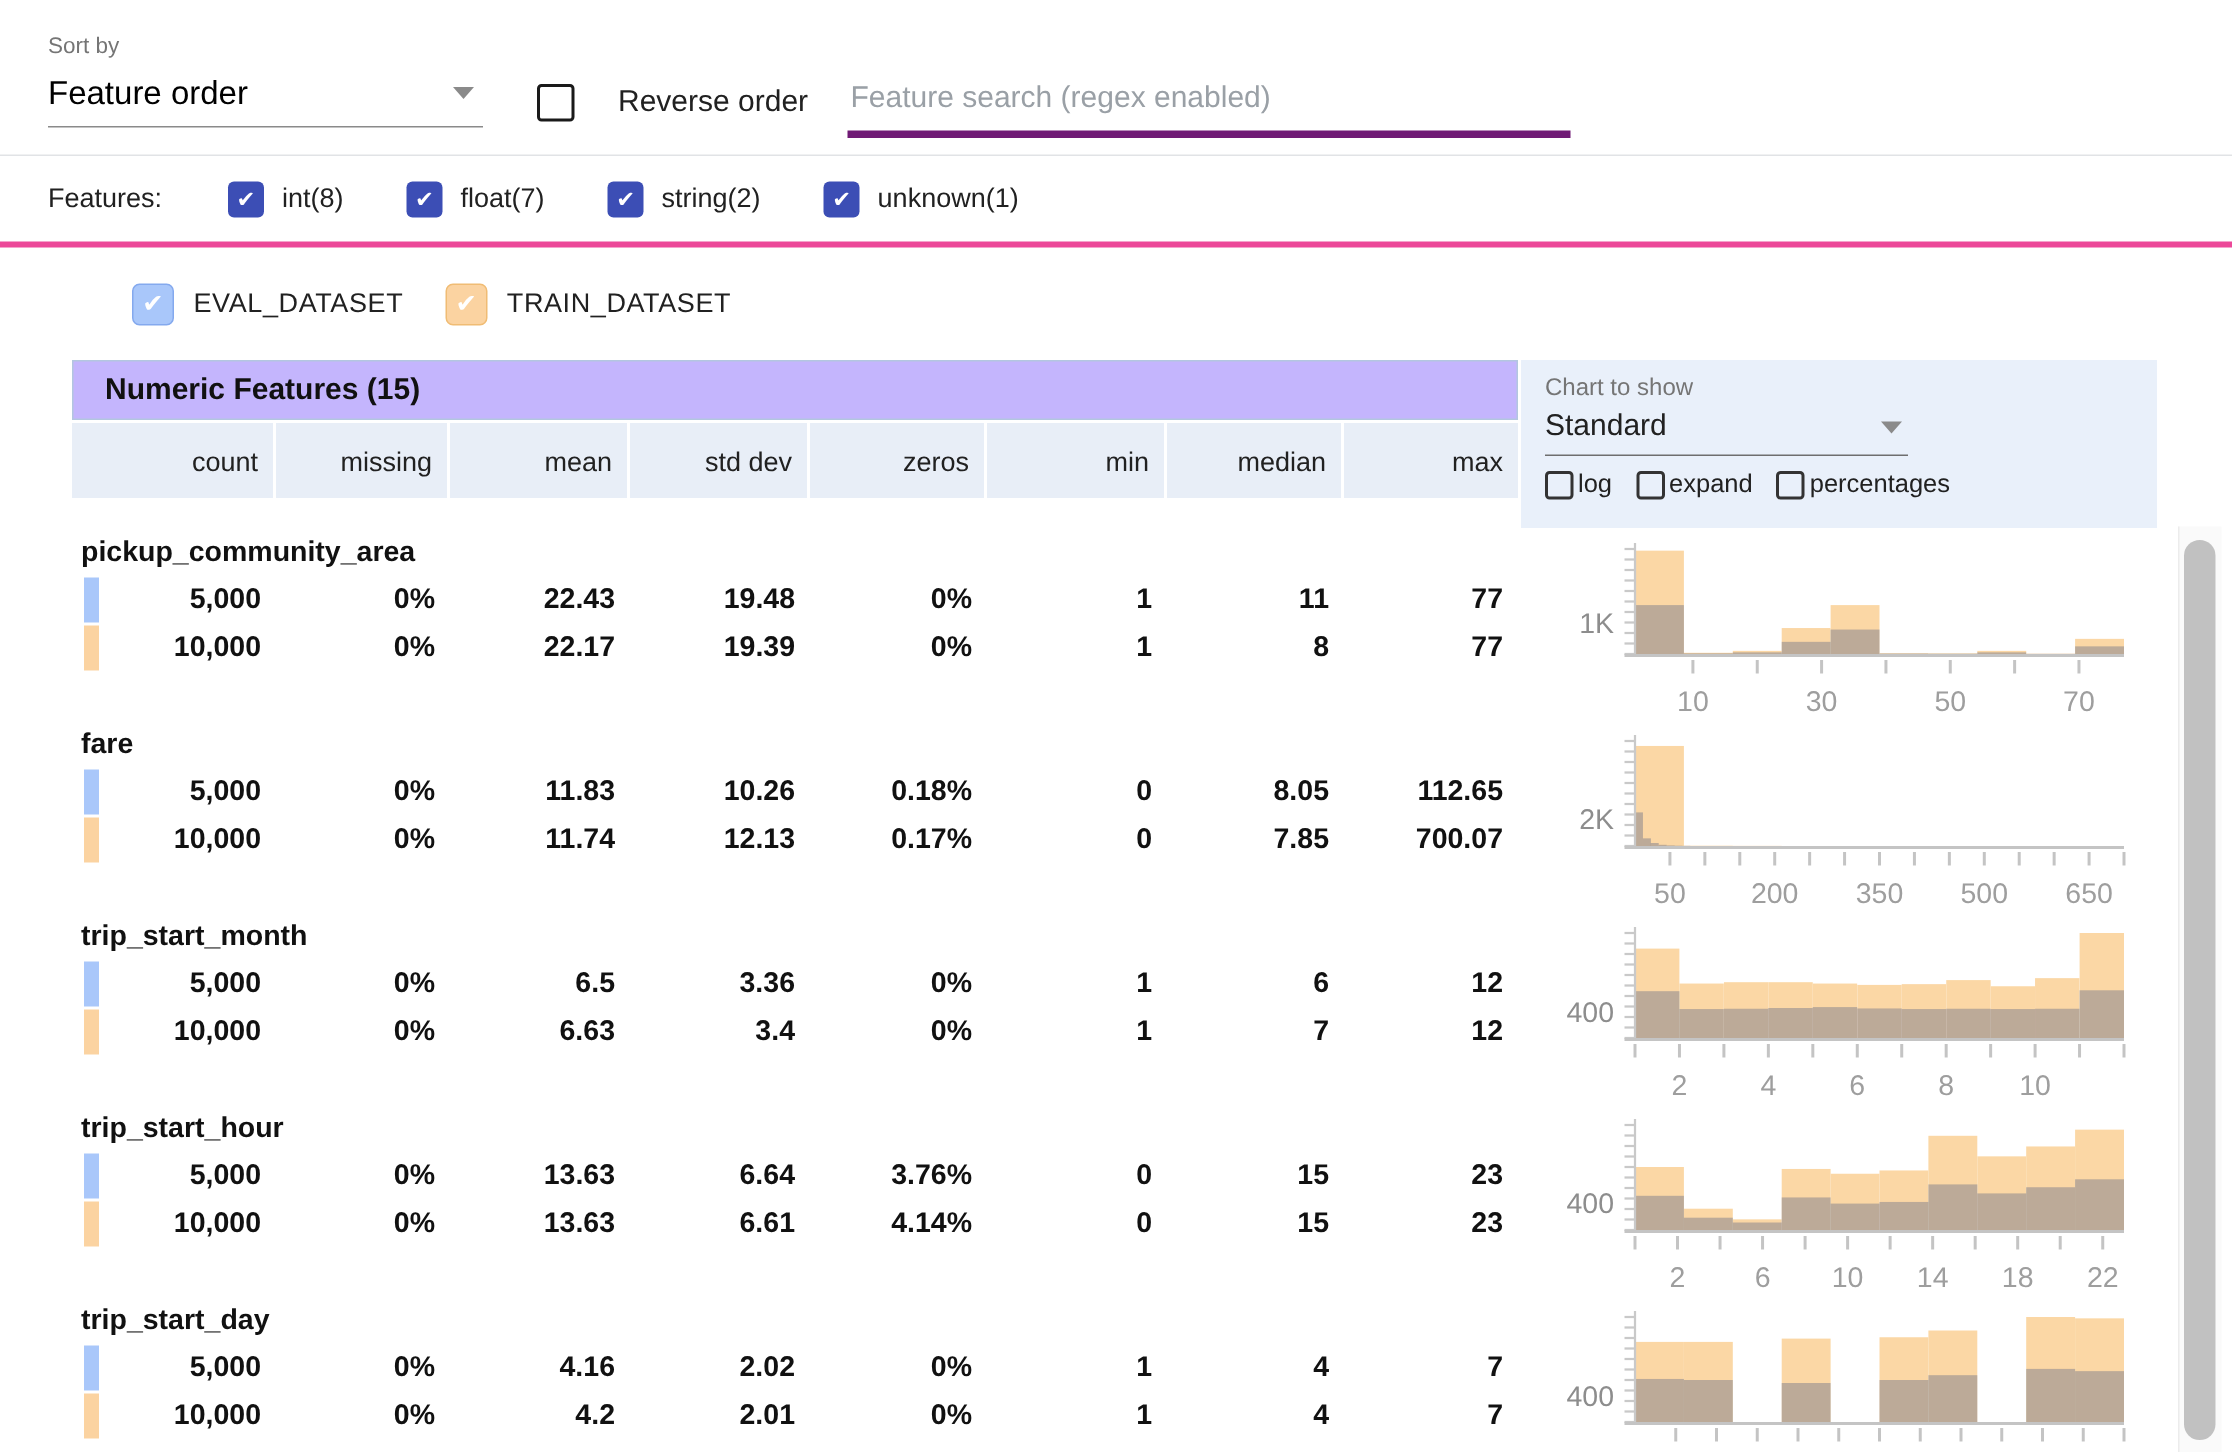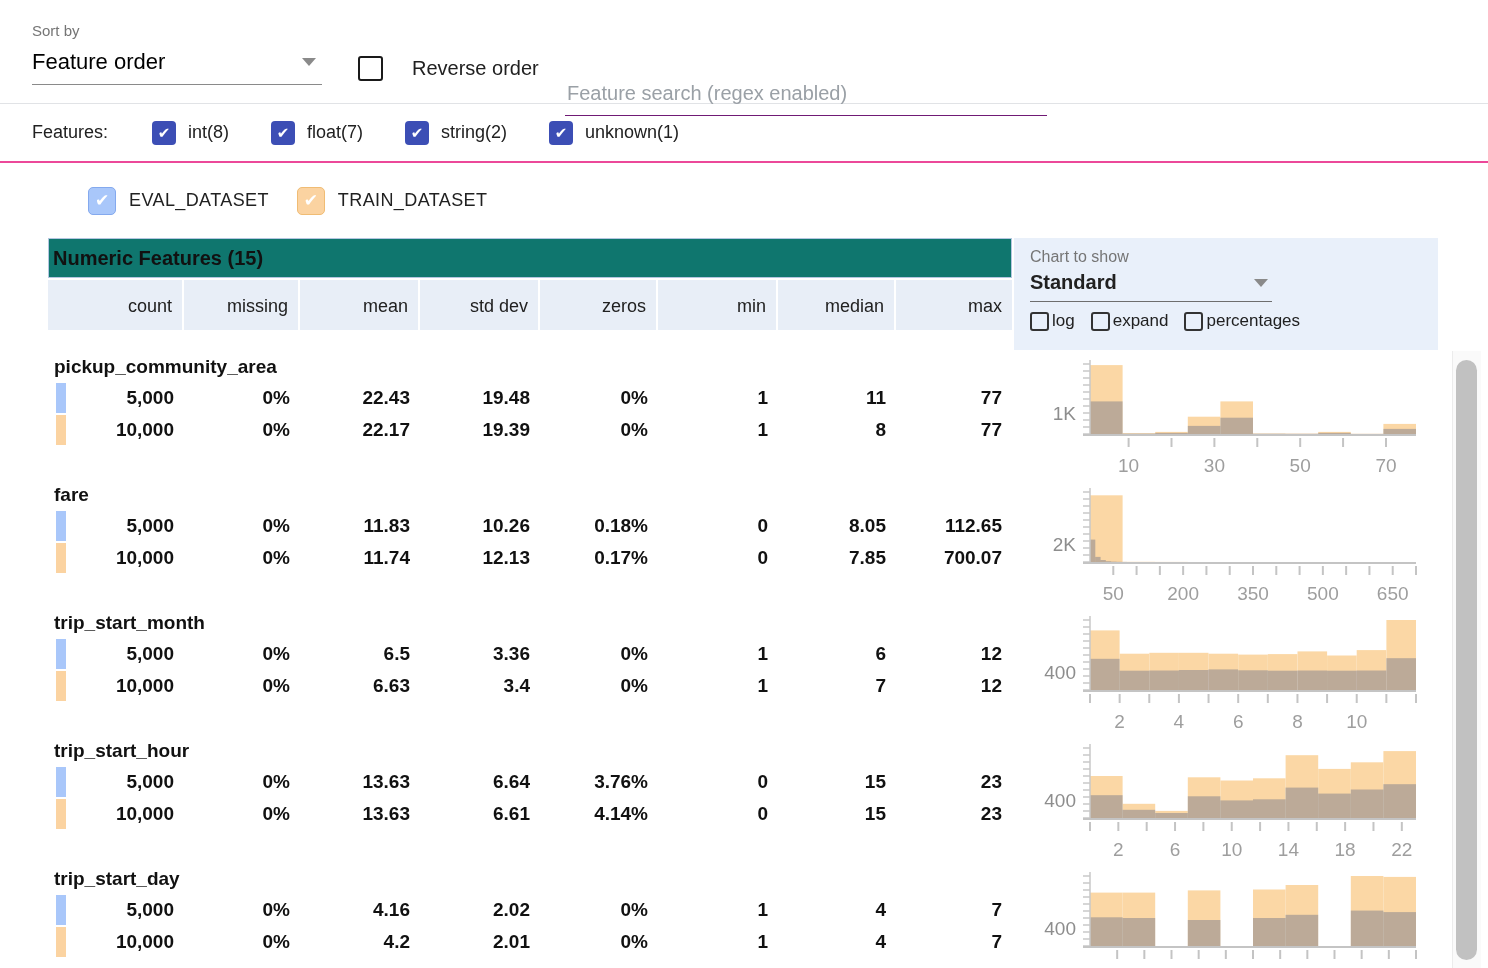--- a/index.html
+++ b/index.html
@@ -14,57 +14,57 @@
   .sortby .small-label{font-size:15px;color:#757575;}
   .select-row{display:flex;align-items:center;justify-content:space-between;
     border-bottom:1px solid #8a8a8a;padding:10px 6px 9px 0;}
   .select-value{font-size:22px;color:#000000;}
   .dd-arrow{width:0;height:0;border-left:7px solid transparent;border-right:7px solid transparent;
     border-top:8px solid #8a8a8a;}
   .reverse{position:absolute;left:358px;top:56px;display:flex;align-items:center;gap:29px;}
   .reverse-label{font-size:20px;color:#212121;}
   .search-wrap{position:absolute;left:565px;top:48px;}
   .search-input{width:478px;border:none;outline:none;background:transparent;
-    border-bottom:1px solid #701a75;font-size:20px;padding:6px 2px 10px 2px;
-    font-family:"Liberation Sans","DejaVu Sans",sans-serif;color:#212121;margin-top:28px;}
+    border-bottom:5px solid #701a75;font-size:20px;padding:6px 2px 10px 2px;
+    font-family:"Liberation Sans","DejaVu Sans",sans-serif;color:#212121;}
   .search-input::placeholder{color:#9aa0a6;}
   
   .cb{display:inline-flex;align-items:center;justify-content:center;
     width:24px;height:24px;border-radius:4px;color:#fff;font-size:15px;font-weight:bold;flex:0 0 auto;}
   .cb.indigo{background:#3c4eb5;}
   .cb.big{width:26px;height:26px;font-size:17px;border-radius:5px;}
   .cb.empty{background:#fff;border:2.5px solid #1a1a1a;border-radius:3px;width:21px;height:21px;}
   .mini-box{display:inline-block;width:15px;height:15px;border:2px solid #333;border-radius:3px;
     background:transparent;flex:0 0 auto;}
   
-  .filterbar{height:57px;border-bottom:2px solid #ec4899;display:flex;align-items:center;padding-left:32px;}
+  .filterbar{height:57px;border-bottom:4px solid #ec4899;display:flex;align-items:center;padding-left:32px;}
   .filterbar .bar-label{font-size:18px;color:#212121;width:120px;}
   .filter-item{display:flex;align-items:center;gap:12px;margin-right:42px;}
   .filter-label{font-size:18px;color:#212121;}
   
   .datasetbar{height:75px;display:flex;align-items:center;padding-left:88px;}
   .ds-item{display:flex;align-items:center;gap:13px;margin-right:28px;}
   .ds-label{font-size:18px;letter-spacing:.4px;color:#212121;}
   
   .tablewrap{margin-left:48px;width:1432px;}
   .thead{display:flex;}
   .thead-left{width:964px;flex:0 0 auto;}
-  .titlebar{height:40px;background:#0f766e;border:1px solid #b3c6e0;box-sizing:border-box;
-    display:flex;align-items:center;padding-left:4px;font-size:20px;font-weight:bold;color:#111;}
+  .titlebar{height:40px;background:#c4b5fd;border:1px solid #b3c6e0;box-sizing:border-box;
+    display:flex;align-items:center;padding-left:21px;font-size:20px;font-weight:bold;color:#111;}
   .headrow{margin-top:2px;height:50px;display:grid;
     grid-template-columns:136px 116px 120px 120px 118px 120px 118px 116px;}
   .headcell{background:#e8eef7;border-right:2px solid #fff;box-sizing:border-box;
     display:flex;align-items:flex-end;justify-content:flex-end;
     padding:0 10px 13px 0;font-size:18px;color:#212121;}
   .headcell:last-child{border-right:none;}
   .chartpanel{width:424px;flex:0 0 auto;margin-left:2px;height:112px;background:#e9f0fa;
     box-sizing:border-box;padding:10px 0 0 16px;}
   .ctl-label{font-size:16px;color:#757575;}
   .ctl-select{width:238px;display:flex;align-items:center;justify-content:space-between;
-    border-bottom:1px solid #6e6e6e;padding:5px 4px 7px 0;font-weight:bold;}
+    border-bottom:1px solid #6e6e6e;padding:5px 4px 7px 0;}
   .ctl-value{font-size:20px;color:#212121;}
   .ctl-opts{display:flex;align-items:center;margin-top:9px;gap:16px;}
   .opt{display:flex;align-items:center;gap:3px;}
   .opt-label{font-size:17px;color:#212121;}
   
   .rows{}
   .feature-block{display:flex;height:128px;}
   .stats{width:964px;flex:0 0 auto;position:relative;}
   .fname{height:26px;padding:6px 0 0 6px;font-size:19px;font-weight:bold;color:#111;}
   .frow{height:32px;display:grid;position:relative;

